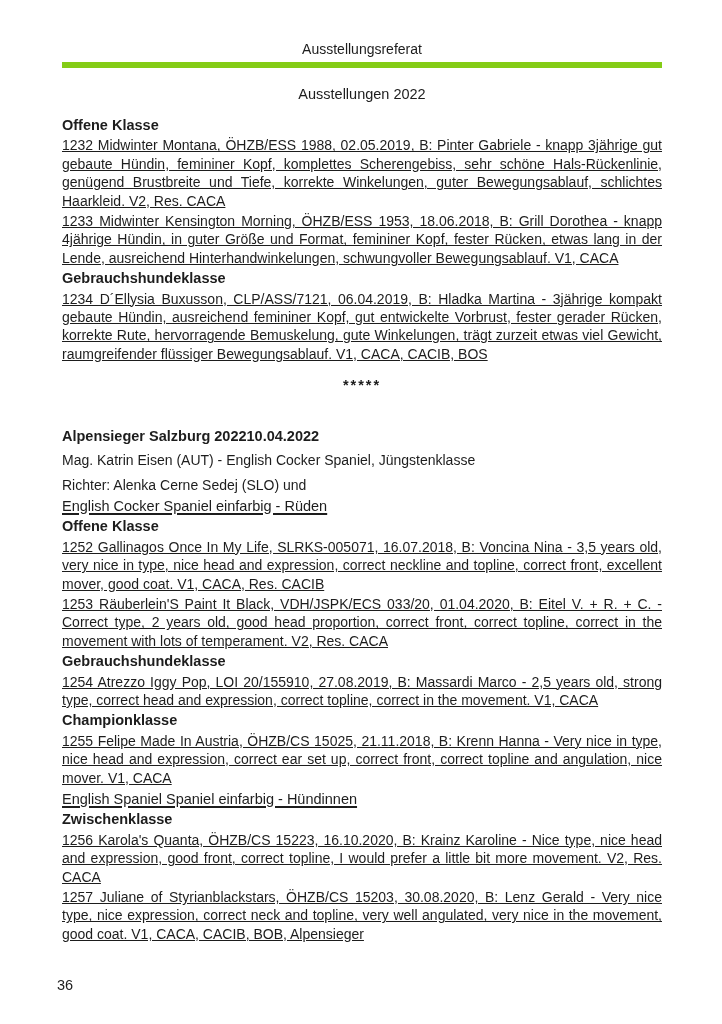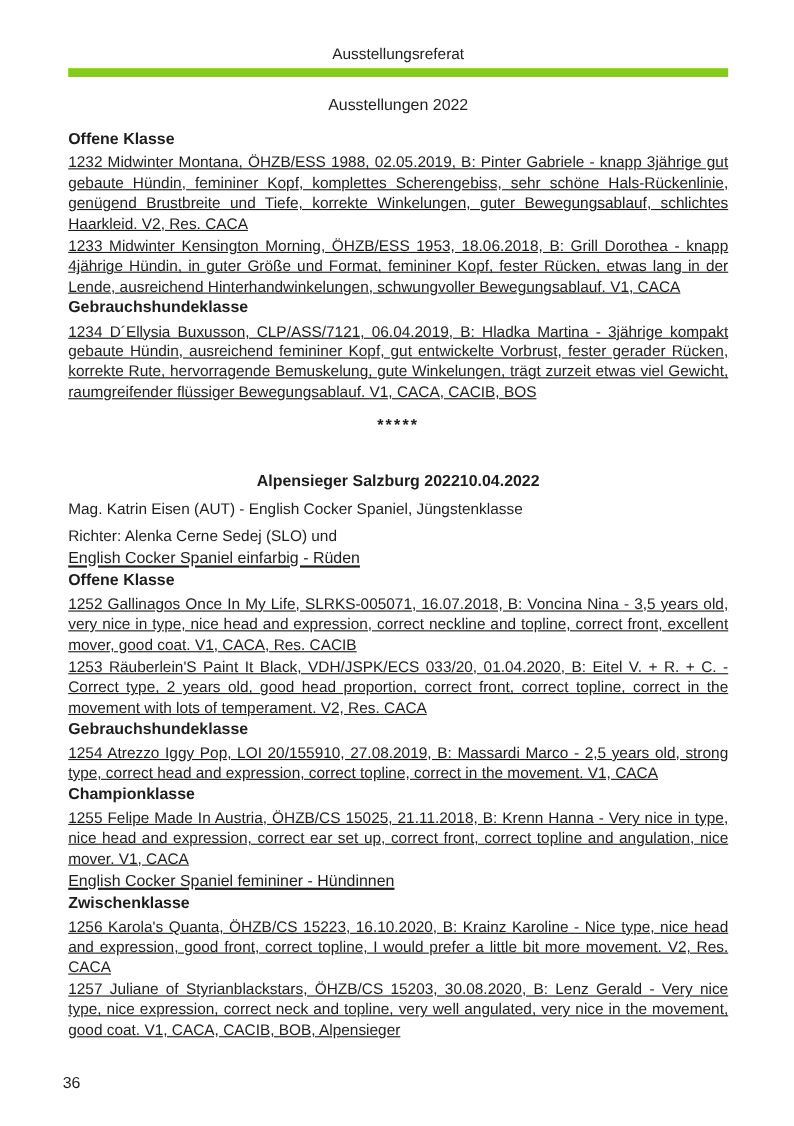--- a/index.html
+++ b/index.html
@@ -20,21 +20,21 @@
     position: absolute;
     left: 62px;
     top: 40px;
     width: 600px;
   }
   .hdr-title {
     text-align: center;
     font-size: 14px;
     line-height: 19px;
     padding-bottom: 3px;
-    border-bottom: 8px solid #84cc16;
+    border-bottom: 6px solid #84cc16;
   }
   .hdr-sub {
     text-align: center;
     font-size: 14.5px;
     line-height: 19px;
     margin-top: 17px;
   }
   .klasse-heading {
     font-weight: bold;
     font-size: 14.5px;
@@ -63,21 +63,21 @@
   .stars {
     text-align: center;
     font-weight: bold;
     font-size: 14.5px;
     line-height: 18.4px;
     letter-spacing: 2px;
     margin-top: 13px;
   }
   .show-title-row {
     display: flex;
-    justify-content: center;
+    justify-content: flex-start;
     font-weight: bold;
     font-size: 14.5px;
     line-height: 18.4px;
     margin-top: 32px;
   }
   .judge-line {
     font-size: 14px;
     line-height: 18.4px;
     margin-top: 6px;
   }
@@ -115,21 +115,21 @@
 
     <div class="breed-heading">English Cocker Spaniel einfarbig - Rüden</div>
     <div class="klasse-heading">Offene Klasse</div>
     <div class="entry">1252 Gallinagos Once In My Life, SLRKS-005071, 16.07.2018, B: Voncina Nina - 3,5 years old, very nice in type, nice head and expression, correct neckline and topline, correct front, excellent mover, good coat. V1, CACA, Res. CACIB</div>
     <div class="entry">1253 Räuberlein'S Paint It Black, VDH/JSPK/ECS 033/20, 01.04.2020, B: Eitel V. + R. + C. - Correct type, 2 years old, good head proportion, correct front, correct topline, correct in the movement with lots of temperament. V2, Res. CACA</div>
     <div class="klasse-heading">Gebrauchshundeklasse</div>
     <div class="entry">1254 Atrezzo Iggy Pop, LOI 20/155910, 27.08.2019, B: Massardi Marco - 2,5 years old, strong type, correct head and expression, correct topline, correct in the movement. V1, CACA</div>
     <div class="klasse-heading">Championklasse</div>
     <div class="entry">1255 Felipe Made In Austria, ÖHZB/CS 15025, 21.11.2018, B: Krenn Hanna - Very nice in type, nice head and expression, correct ear set up, correct front, correct topline and angulation, nice mover. V1, CACA</div>
 
-    <div class="breed-heading">English Cocker Spaniel femininer - Hündinnen</div>
+    <div class="breed-heading">English Spaniel Spaniel einfarbig - Hündinnen</div>
     <div class="klasse-heading">Zwischenklasse</div>
     <div class="entry">1256 Karola's Quanta, ÖHZB/CS 15223, 16.10.2020, B: Krainz Karoline - Nice type, nice head and expression, good front, correct topline, I would prefer a little bit more movement. V2, Res. CACA</div>
     <div class="entry">1257 Juliane of Styrianblackstars, ÖHZB/CS 15203, 30.08.2020, B: Lenz Gerald - Very nice type, nice expression, correct neck and topline, very well angulated, very nice in the movement, good coat. V1, CACA, CACIB, BOB, Alpensieger</div>
 
   </div>
 
   <div class="page-number">36</div>
 </div>
 
 </body></html>

